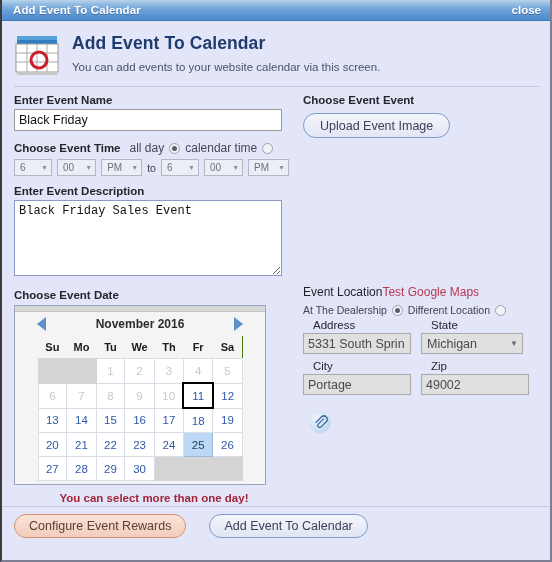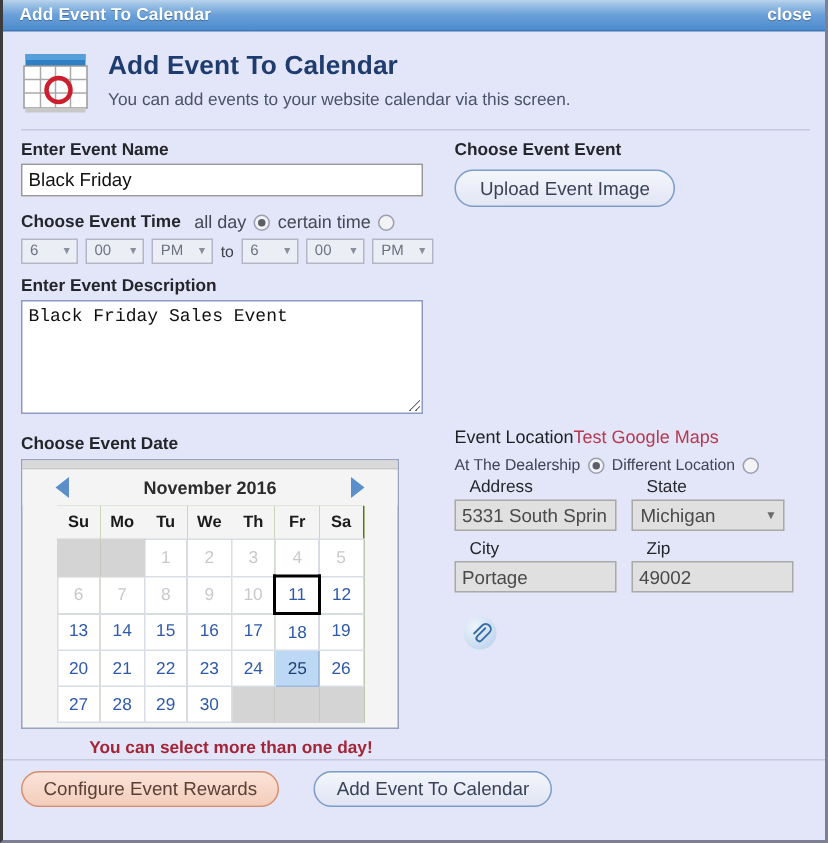--- a/index.html
+++ b/index.html
@@ -215,21 +215,21 @@
     <div class="col-l">
 
       <label class="lbl">Enter Event Name</label>
       <input class="txt" type="text" value="Black Friday" style="">
 
       <div class="time-hdr">
         <label class="lbl">Choose Event Time</label>
         <div class="radio-grp">
           <span class="rl">all day</span>
           <span class="radio on"></span>
-          <span class="rl">certain time</span>
+          <span class="rl">calendar time</span>
           <span class="radio"></span>
         </div>
       </div>
 
       <div class="sel-row">
         <div class="sel w1">
           <span class="cv">6</span>
           <span class="ar">▼</span>
         </div>
         <div class="sel w2">

